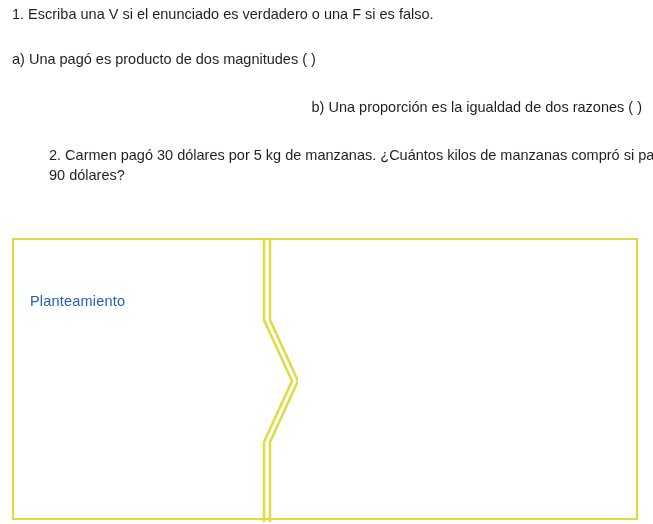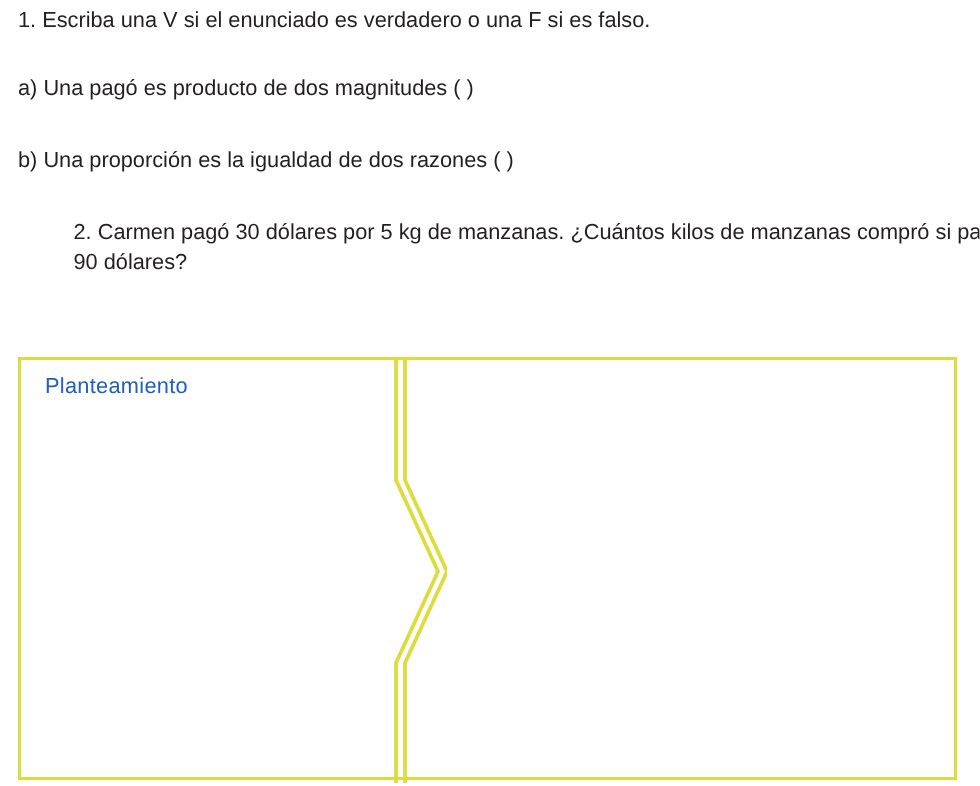--- a/index.html
+++ b/index.html
@@ -22,40 +22,40 @@
     box-sizing: border-box;
     padding: 0 12px;
   }
   .q-line {
     font-size: 14.5px;
     line-height: 1.35;
     color: #231f20;
   }
   .q1 { position: absolute; left: 12px; top: 5px; width: 630px; }
   .a-item { position: absolute; left: 12px; top: 50px; width: 630px; }
-  .b-item { position: absolute; left: 12px; top: 98px; width: 630px; }
+  .b-item { position: absolute; left: 12px; top: 98px; width: 630px; text-align: right; }
   .q2 { position: absolute; left: 24px; top: 146px; width: 632px; margin-left: 25px; }
 
   .answer-box {
     position: absolute;
     left: 12px;
     top: 238px;
     width: 626px;
     height: 282px;
     box-sizing: border-box;
     border: 2px solid #dcdc3c;
     background: #ffffff;
   }
   .col {
     position: absolute;
     top: 0;
     bottom: 0;
     box-sizing: border-box;
   }
-  .col-left { left: 0; width: 246px; }
+  .col-left { left: 0; width: 246px; margin-top: 43px; }
   .col-right { left: 250px; right: 0; }
   .col-label {
     position: absolute;
     top: 10px;
     left: 16px;
     font-size: 14.5px;
     color: #1f5fbf;
     letter-spacing: .2px;
   }
   

